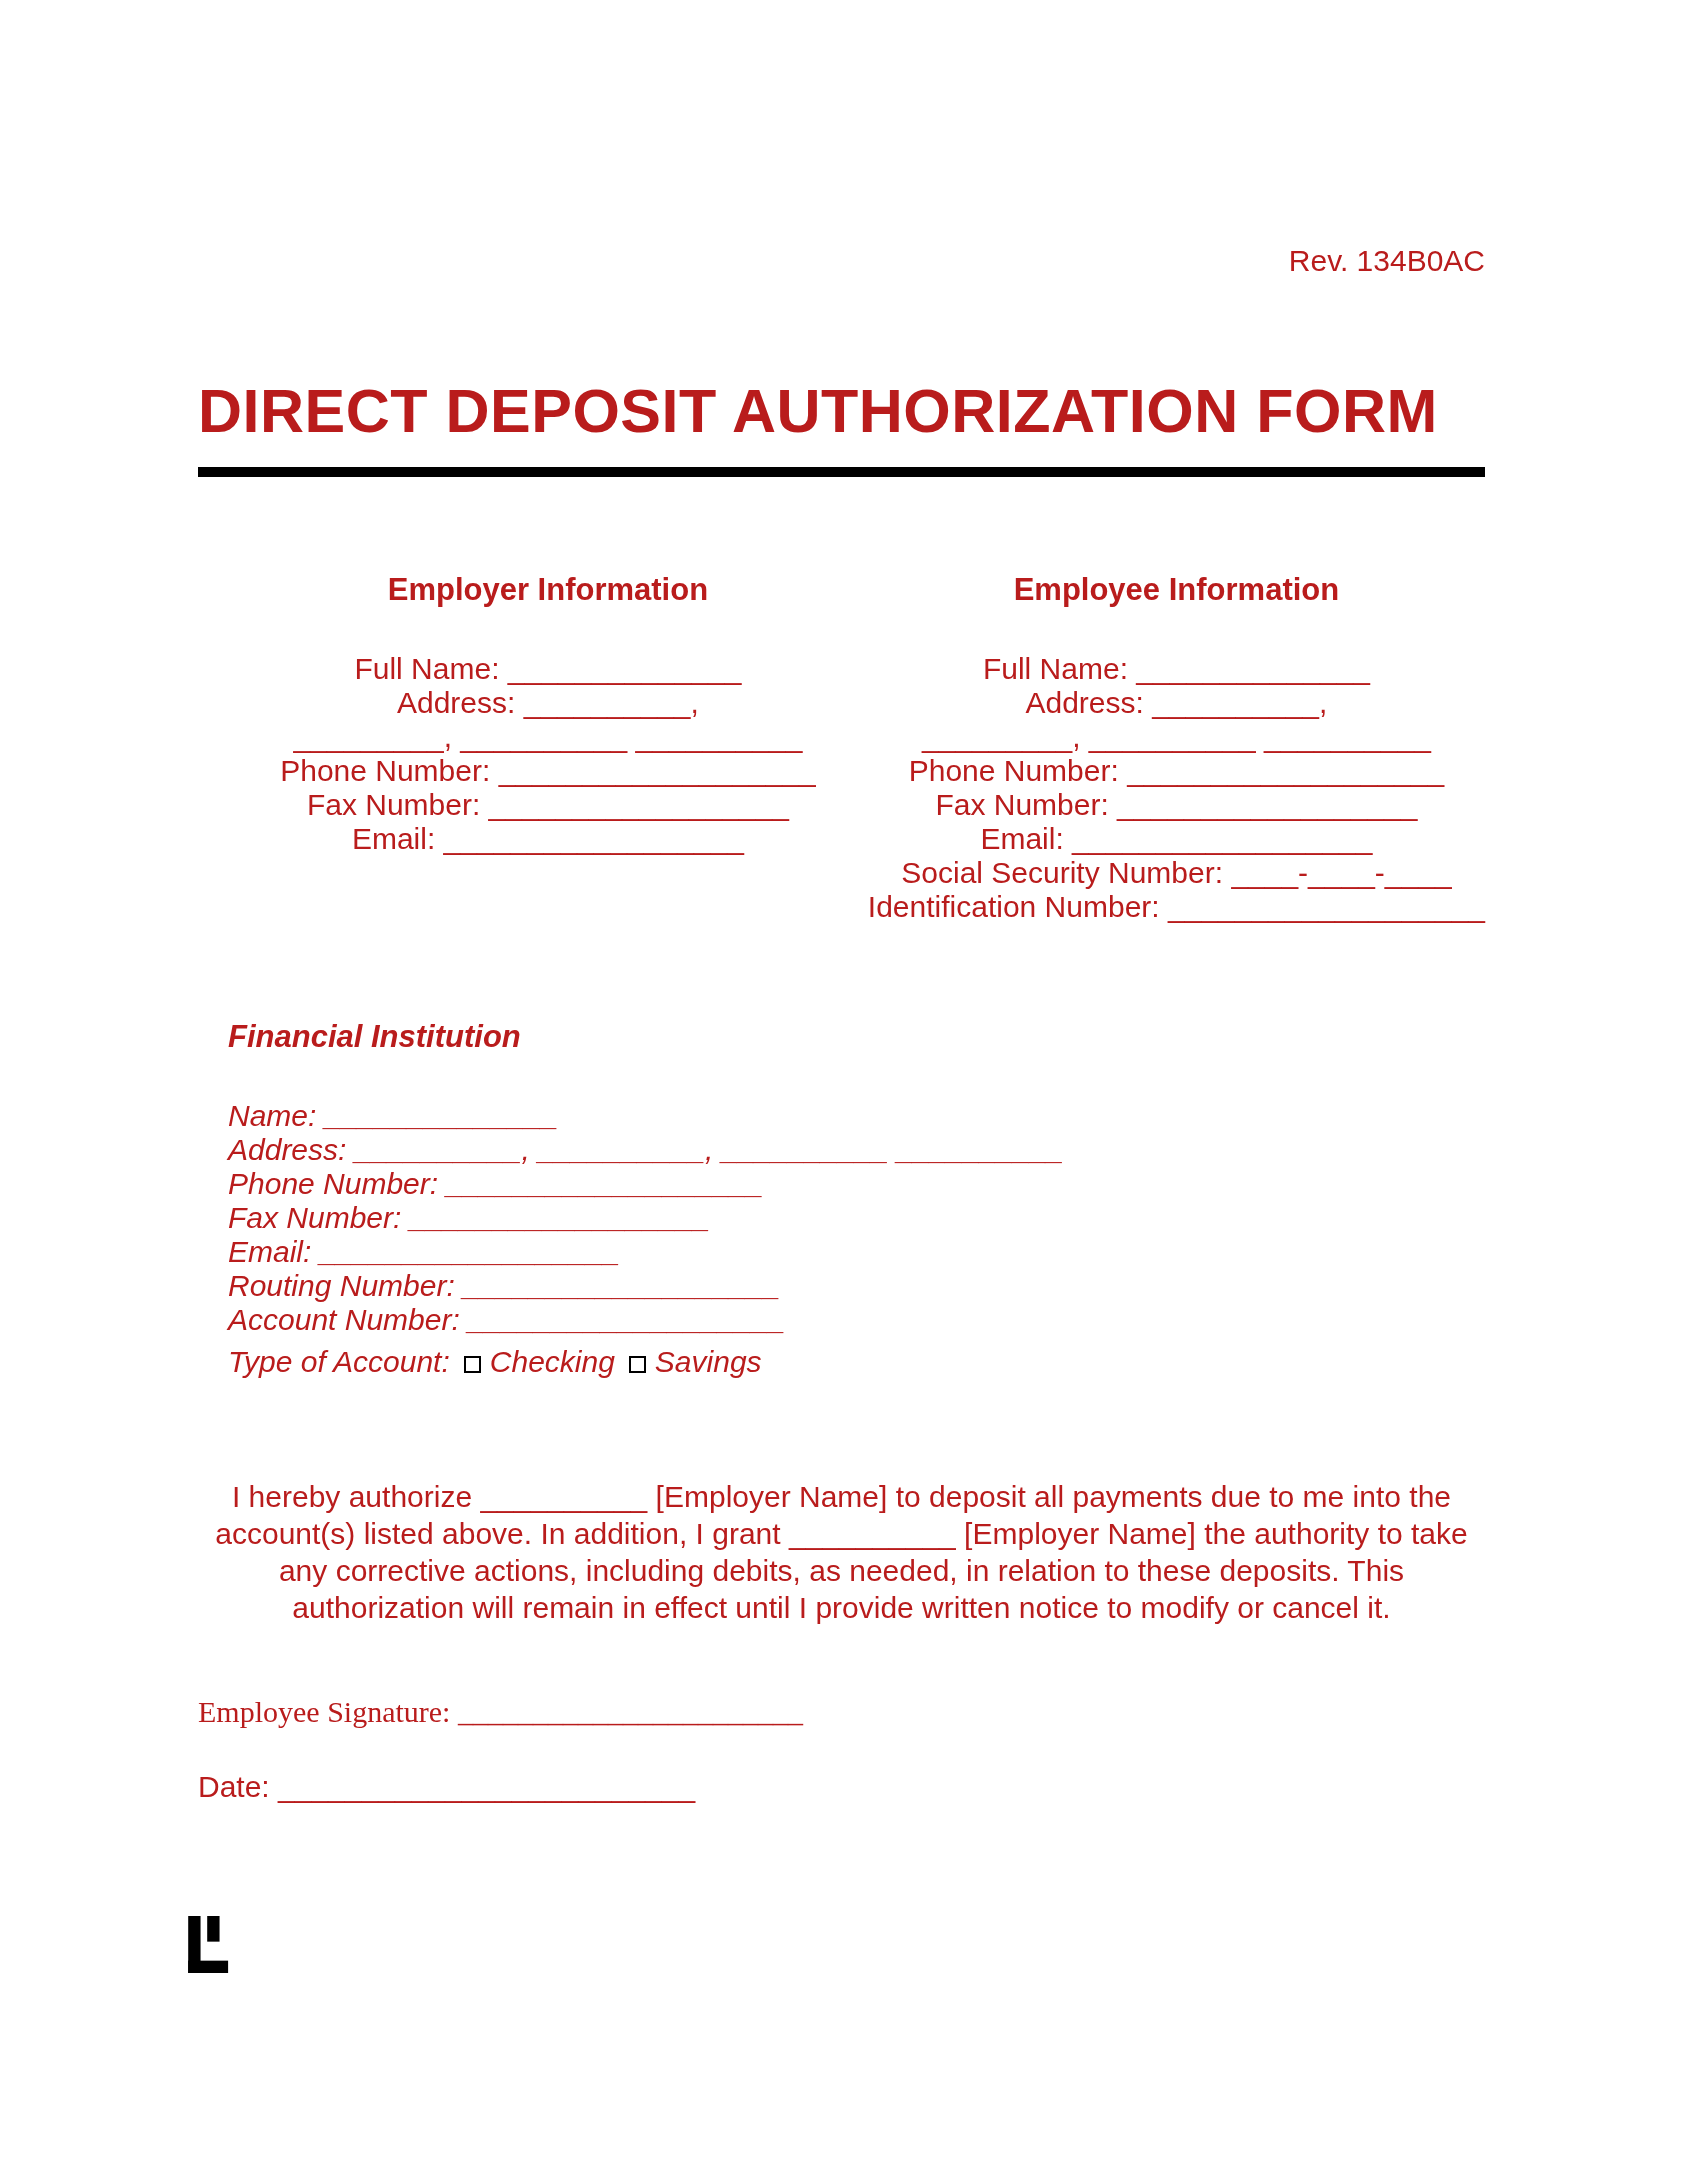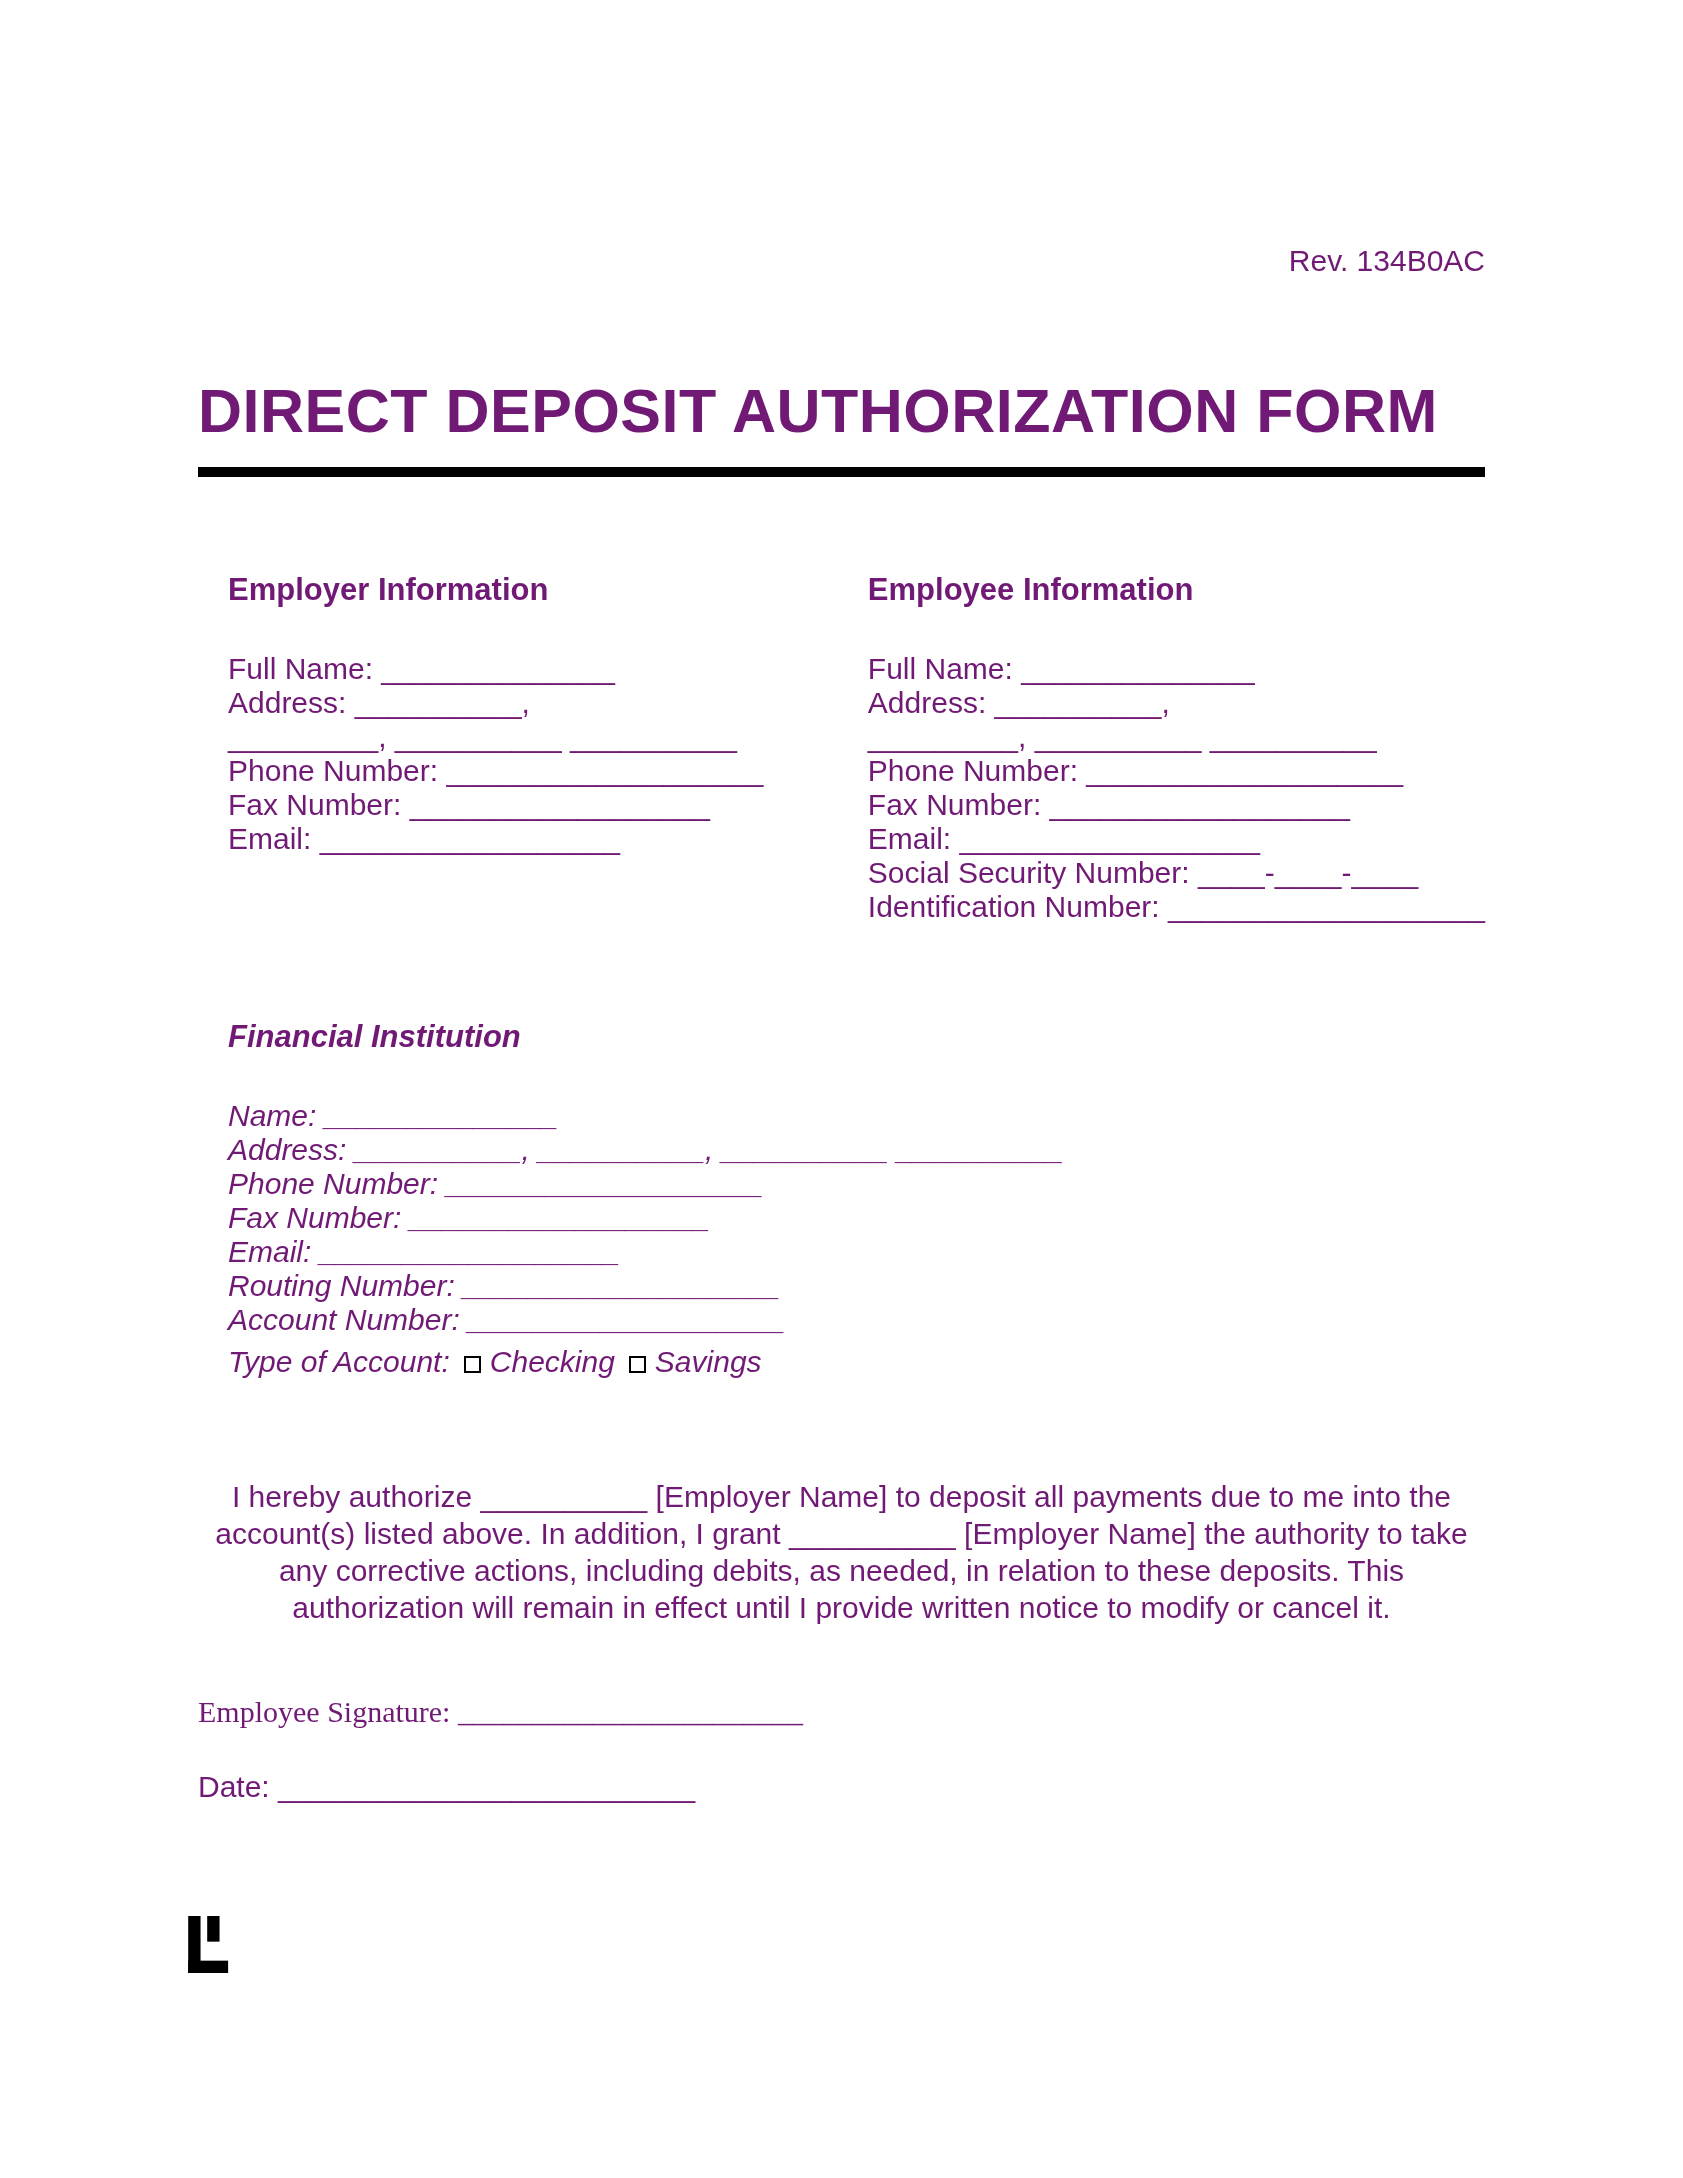--- a/index.html
+++ b/index.html
@@ -6,21 +6,21 @@
     margin: 0;
     padding: 0;
     background: #ffffff;
   }
   .page {
     position: relative;
     width: 1683px;
     height: 2178px;
     box-sizing: border-box;
     background: #ffffff;
-    color: #701a75;
+    color: #b91c1c;
     font-family: "Liberation Sans", "DejaVu Sans", sans-serif;
     padding: 243px 198px 0 198px;
     overflow: hidden;
   }
   .rev {
     text-align: right;
     font-size: 30px;
     line-height: 36px;
   }
   .title {
@@ -34,20 +34,21 @@
   }
   .rule {
     height: 10px;
     background: #000000;
     margin-top: 22px;
   }
   .two-col {
     display: flex;
     margin-top: 95px;
     padding-left: 30px;
+    text-align: center;
   }
   .col-left { width: 644px; }
   .col-right { flex: 1; }
   .sec-heading {
     margin: 0 0 44px 0;
     font-size: 31px;
     line-height: 36px;
     font-weight: bold;
   }
   .line {

